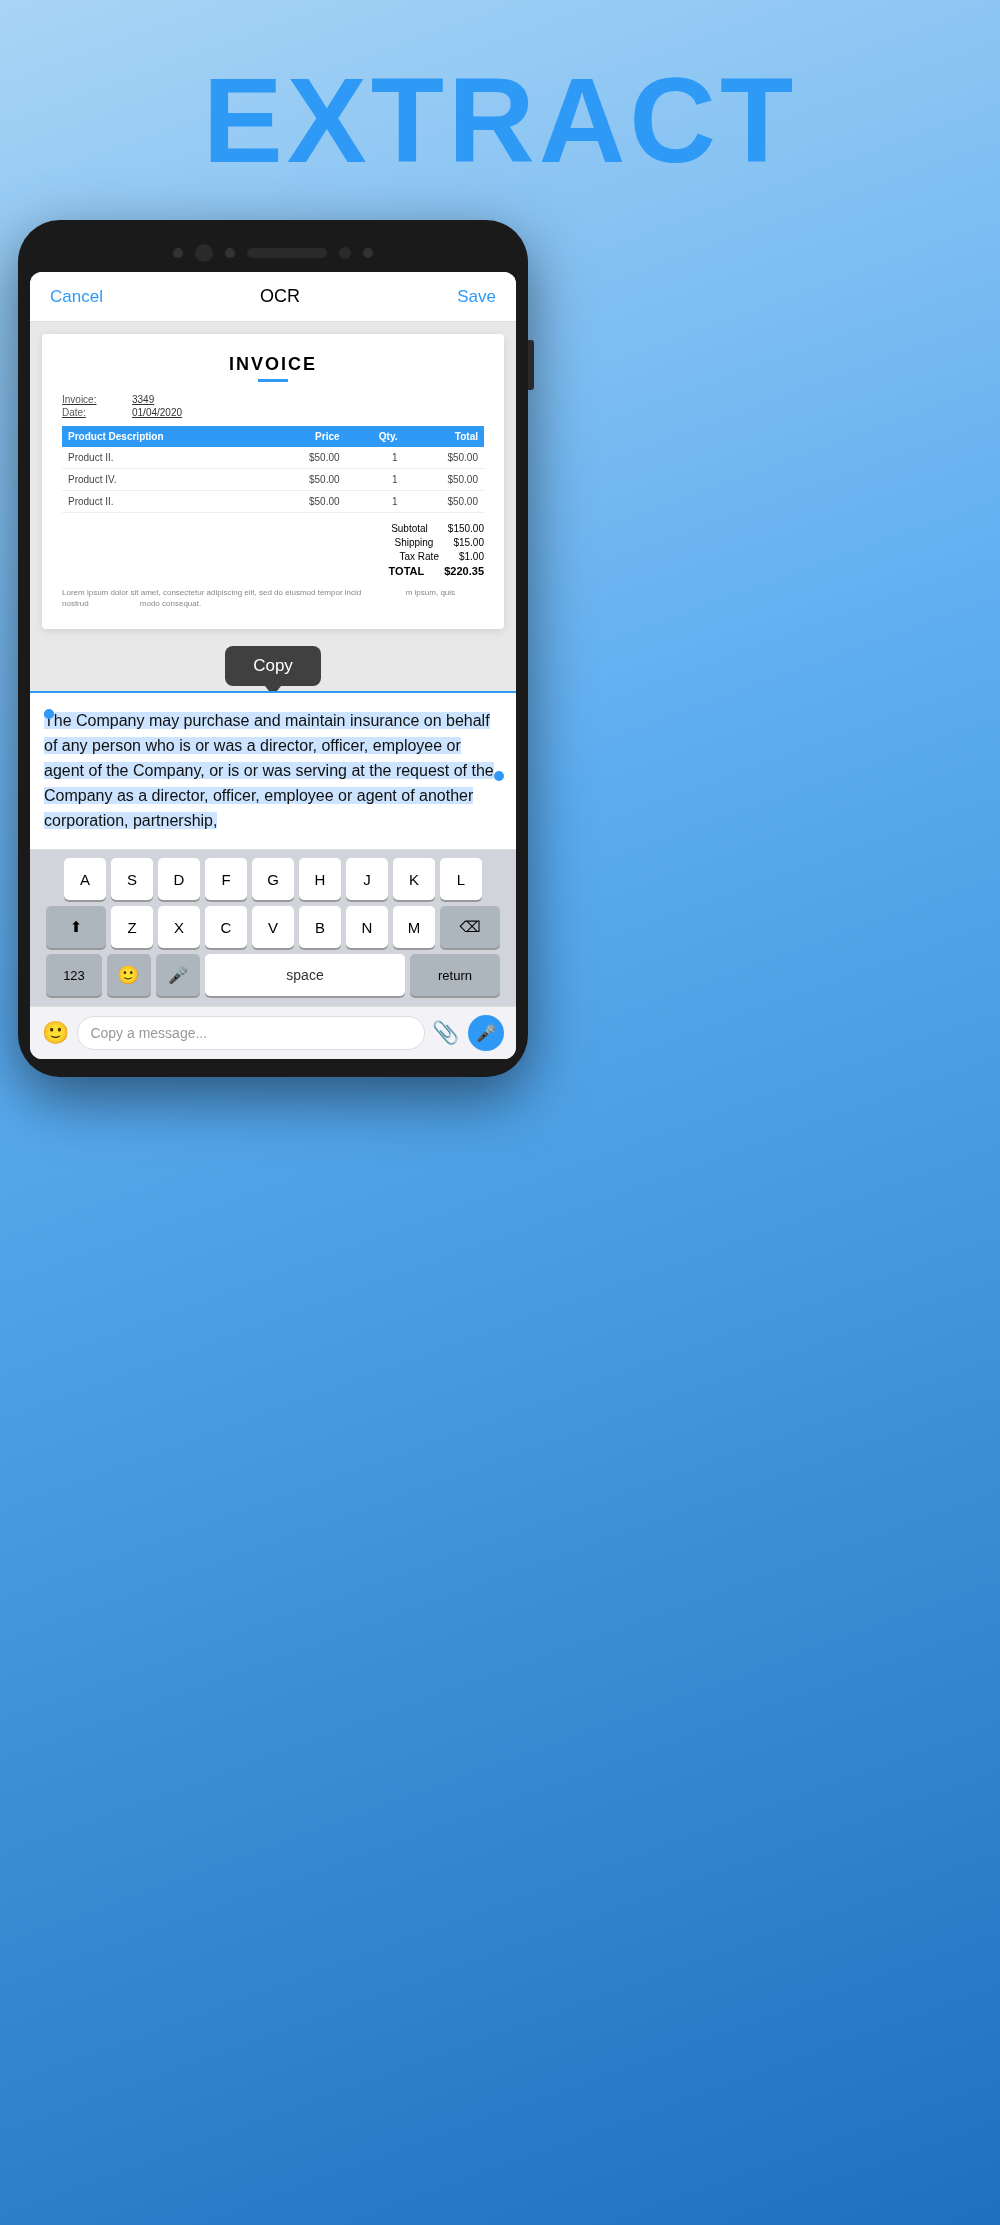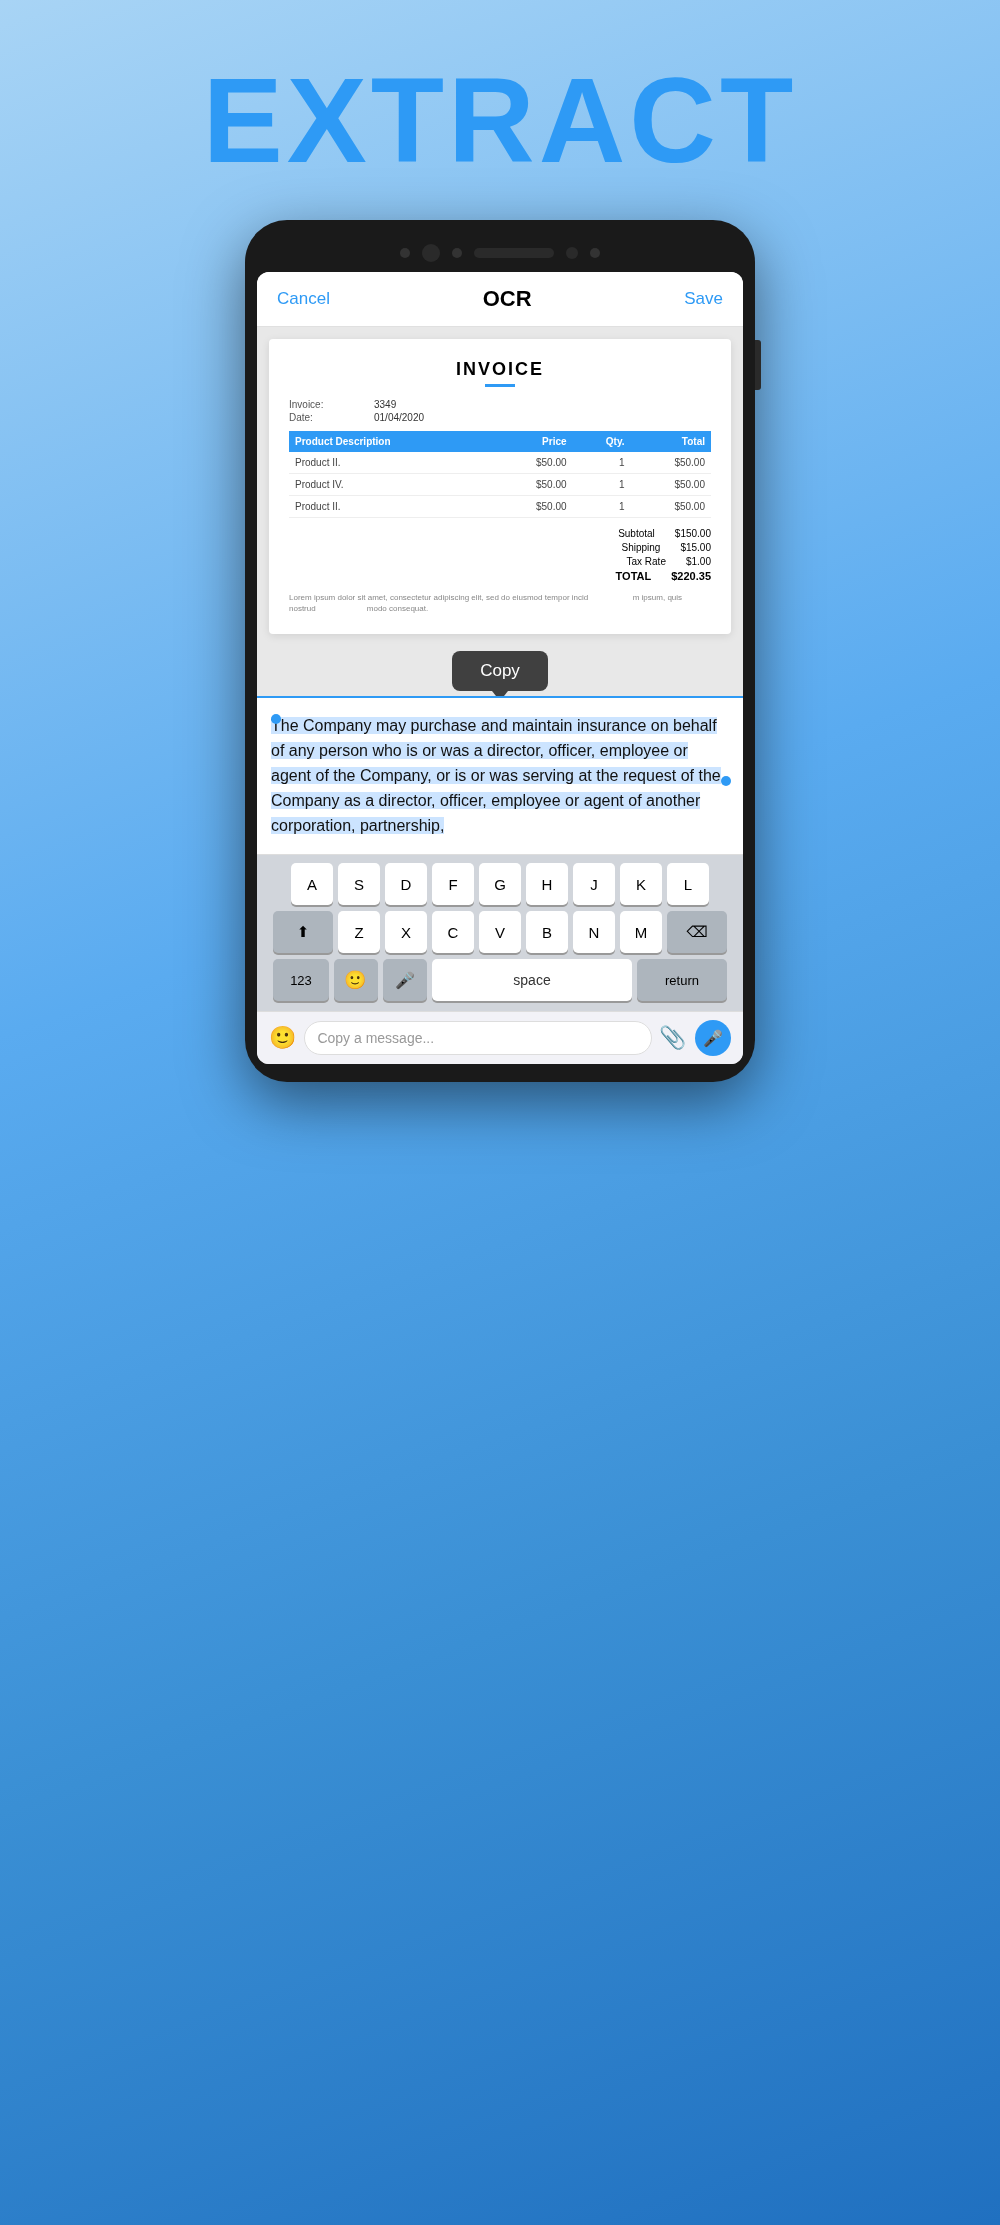--- a/index.html
+++ b/index.html
@@ -32,22 +32,22 @@
       font-size: 52px;
       font-weight: 800;
       color: #2e9af5;
       letter-spacing: 3px;
       margin-top: 18px;
     }
 
     
     .phone-container {
       display: flex;
-      justify-content: center;
       margin-top: 10px;
+      margin-left: 18px;
     }
 
     .phone-shell {
       width: 510px;
       background: #1a1a1a;
       border-radius: 42px;
       padding: 18px 12px;
       position: relative;
       box-shadow: 0 20px 60px rgba(0,0,0,0.5);
     }
@@ -104,22 +104,22 @@
       padding: 14px 20px;
       border-bottom: 1px solid #e0e0e0;
     }
 
     .ocr-cancel {
       color: #2e9af5;
       font-size: 17px;
     }
 
     .ocr-title {
-      font-size: 22px;
-      font-weight: 700;
+      font-size: 18px;
+      font-weight: 400;
       color: #000;
     }
 
     .ocr-save {
       color: #2e9af5;
       font-size: 17px;
     }
 
     
     .invoice-area {
@@ -150,22 +150,23 @@
     }
 
     .invoice-meta {
       font-size: 10px;
       color: #333;
       margin-bottom: 8px;
     }
 
     .invoice-meta div {
       display: flex;
-      gap: 35px;
+      gap: 20px;
       margin-bottom: 2px;
+      text-decoration: underline;
     }
 
     .invoice-meta .label {
       color: #555;
       min-width: 50px;
     }
 
     .invoice-table {
       width: 100%;
       border-collapse: collapse;

